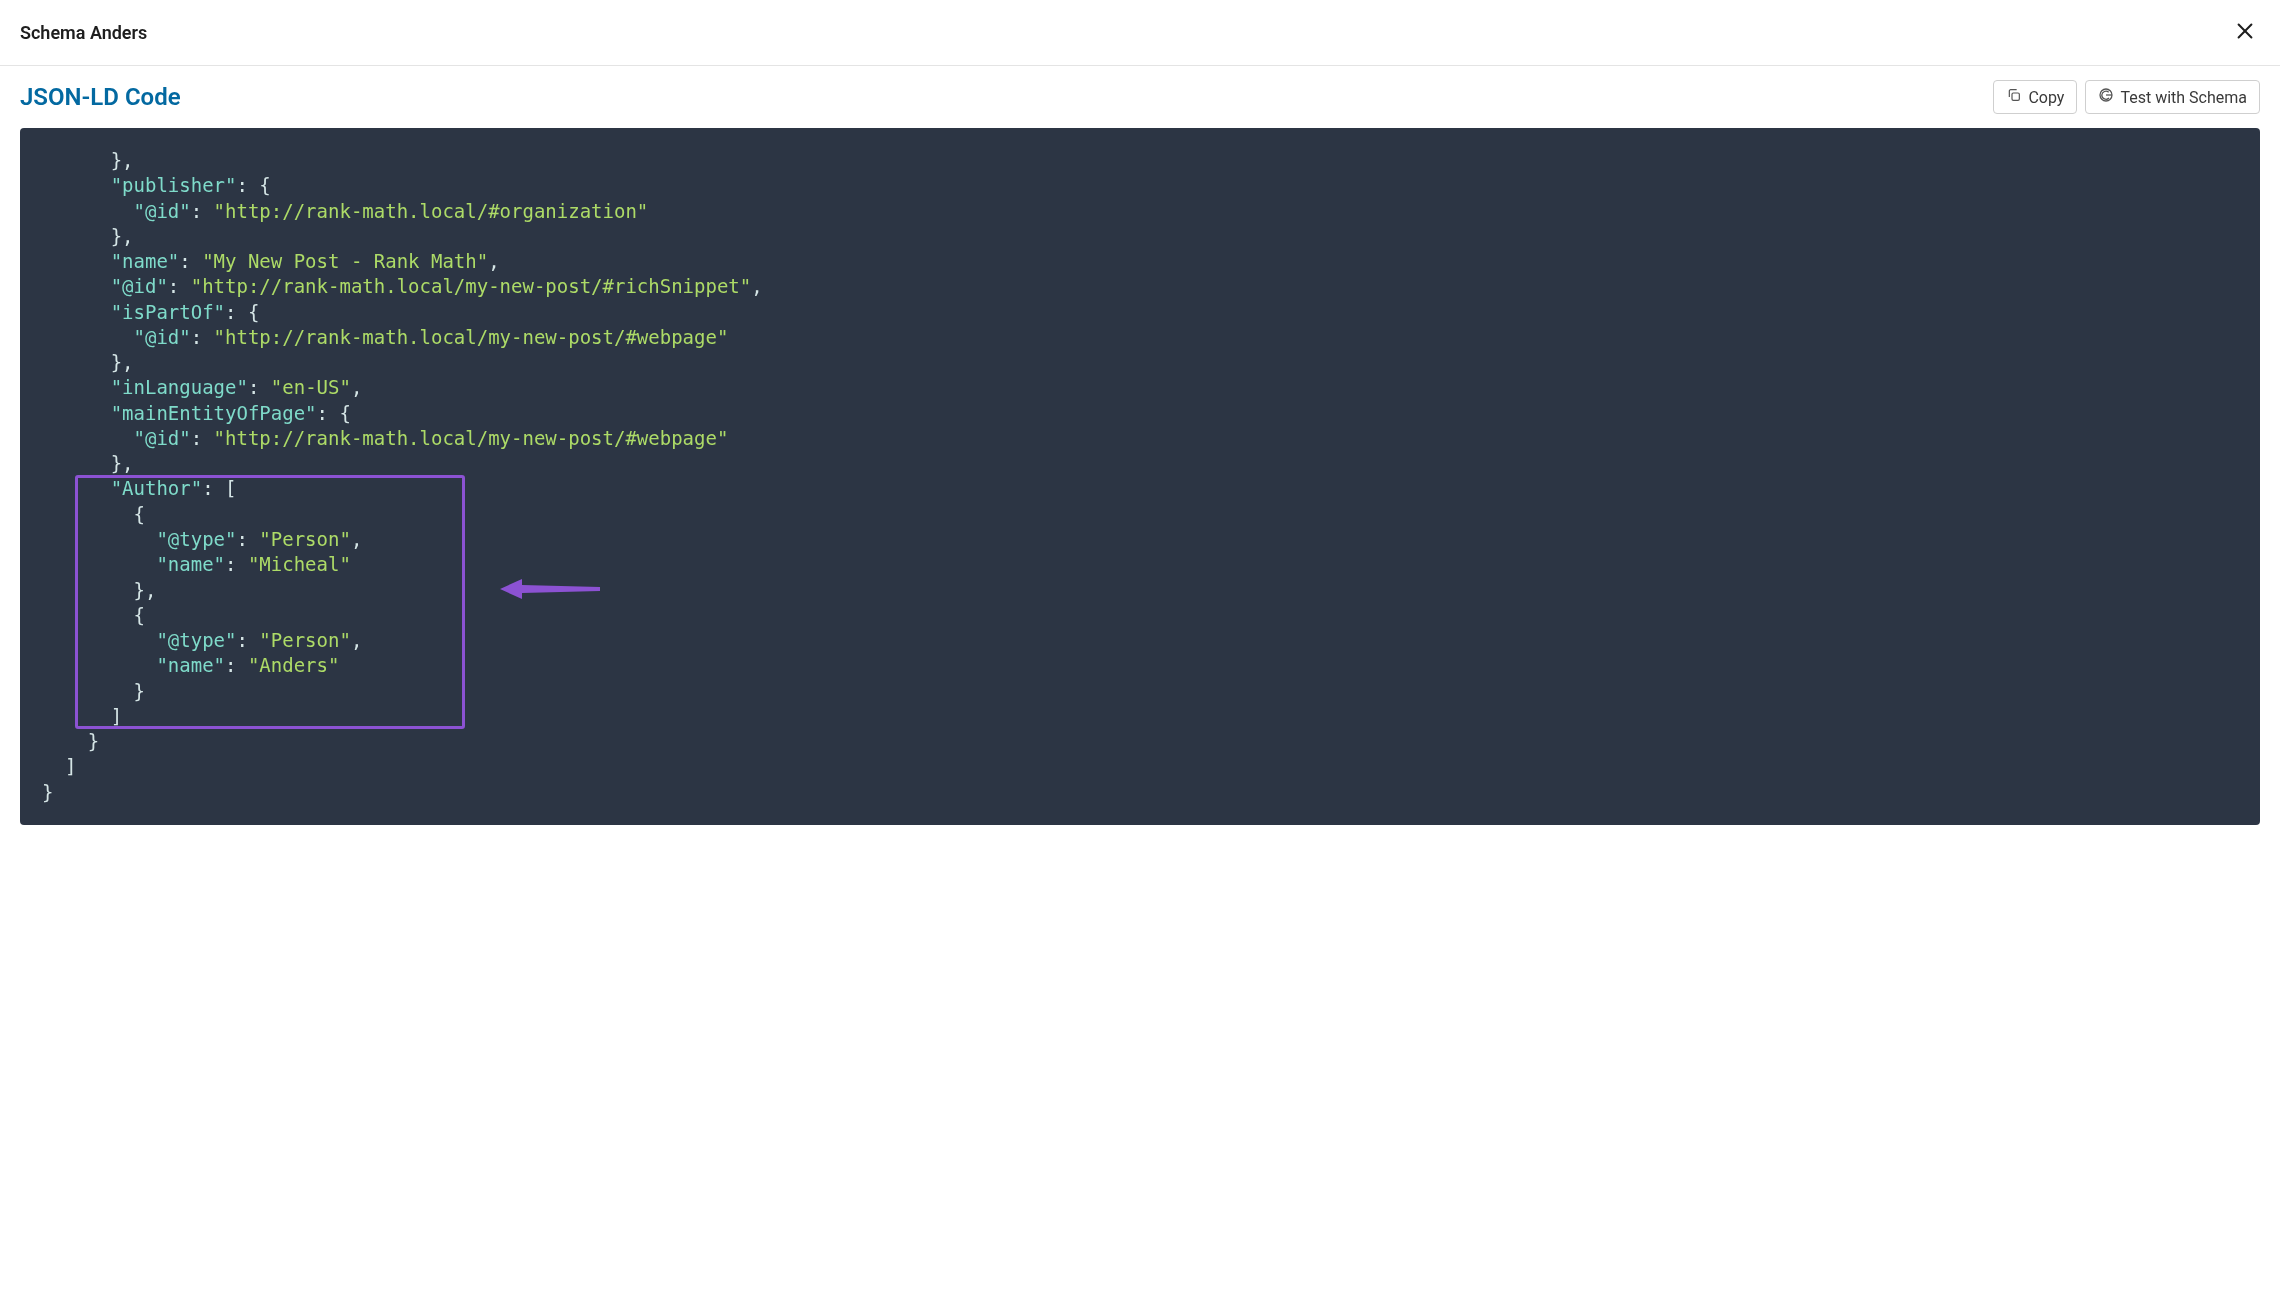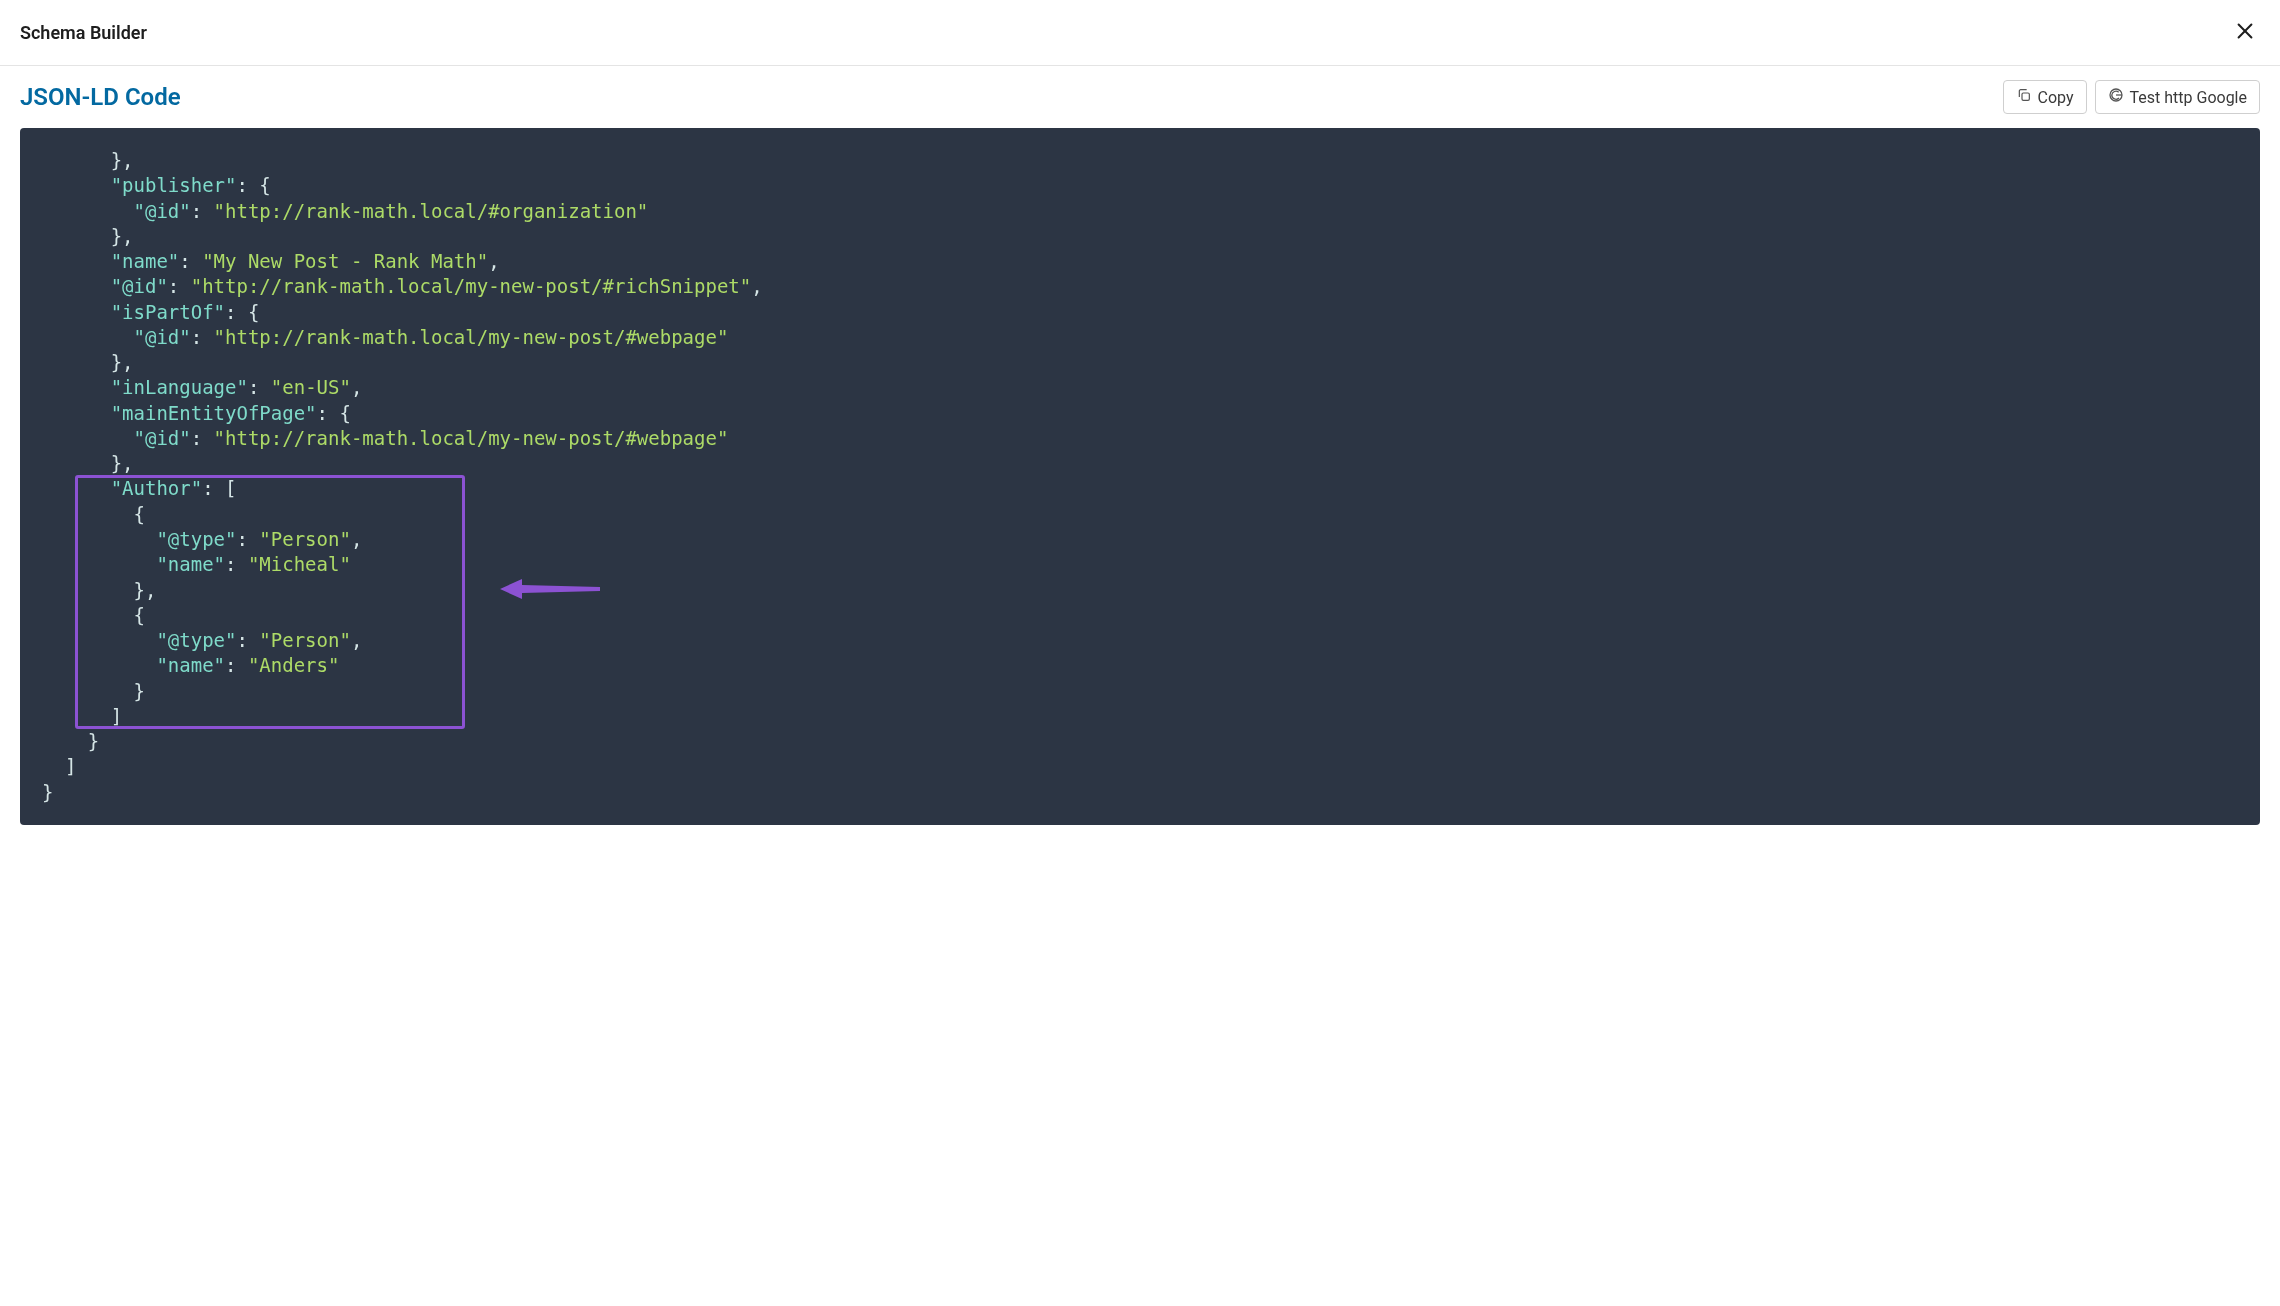--- a/index.html
+++ b/index.html
@@ -119,21 +119,21 @@
 
 .arrow-annot {
   position: absolute;
   pointer-events: none;
 }
 </style>
 </head>
 <body>
 
 <div class="header">
-  <div class="header-title">Schema Builder</div>
+  <div class="header-title">Schema Anders</div>
   <button class="close-btn">
     <span>
       <svg viewBox="0 0 24 24" fill="none" stroke="#1e1e1e" stroke-width="2.2" stroke-linecap="round">
         <line x1="5" y1="5" x2="19" y2="19"></line>
         <line x1="19" y1="5" x2="5" y2="19"></line>
       </svg>
     </span>
   </button>
 </div>
 
@@ -151,21 +151,21 @@
     </button>
     <button class="action-btn">
       <span>
         <svg viewBox="0 0 24 24" fill="none" stroke="#555" stroke-width="1.9">
           <path d="M21.5 12.1c0-.7-.06-1.2-.18-1.8H12v3.4h5.4a4.6 4.6 0 0 1-2 3v2.5h3.2c1.9-1.8 3-4.3 3-7.1z" fill="#555" stroke="none" opacity="0.0"></path>
           <circle cx="12" cy="12" r="9"></circle>
           <path d="M12 8v0M21 12h-9"></path>
           <path d="M16.5 16.5A6.3 6.3 0 0 1 5.7 12 6.3 6.3 0 0 1 16 7.8"></path>
         </svg>
       </span>
-      <span>Test http Google</span>
+      <span>Test with Schema</span>
     </button>
   </div>
 </div>
 
 <div class="code-container">
   <pre id="code-pre"><span>      <span class="tok-punc">},</span></span>
 <span>      <span class="tok-key">"publisher"</span><span class="tok-punc">: {</span></span>
 <span>        <span class="tok-key">"@id"</span><span class="tok-punc">: </span><span class="tok-str">"http://rank-math.local/#organization"</span></span>
 <span>      <span class="tok-punc">},</span></span>
 <span>      <span class="tok-key">"name"</span><span class="tok-punc">: </span><span class="tok-str">"My New Post - Rank Math"</span><span class="tok-punc">,</span></span>

